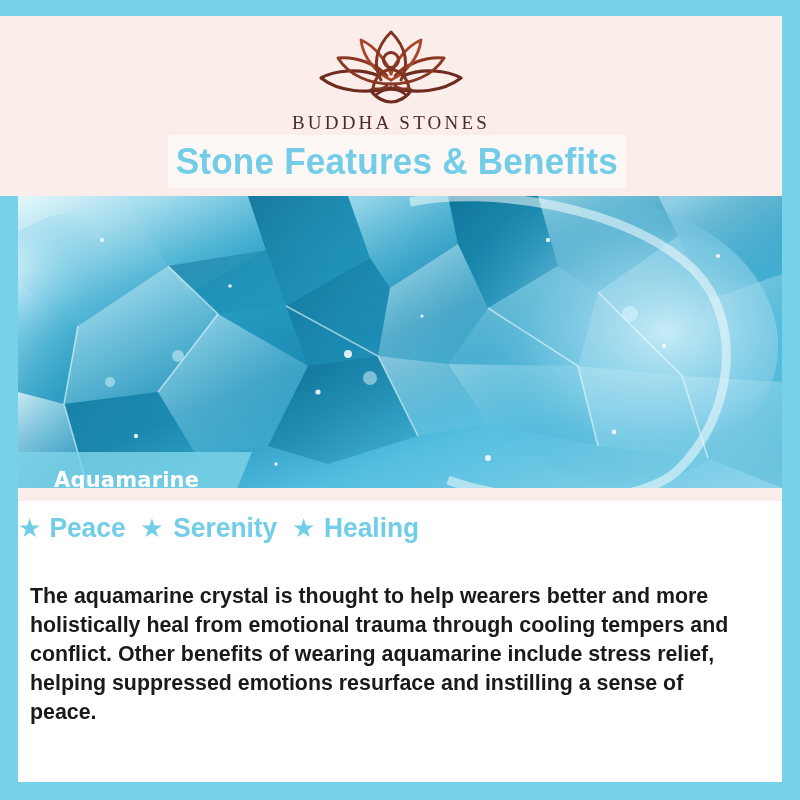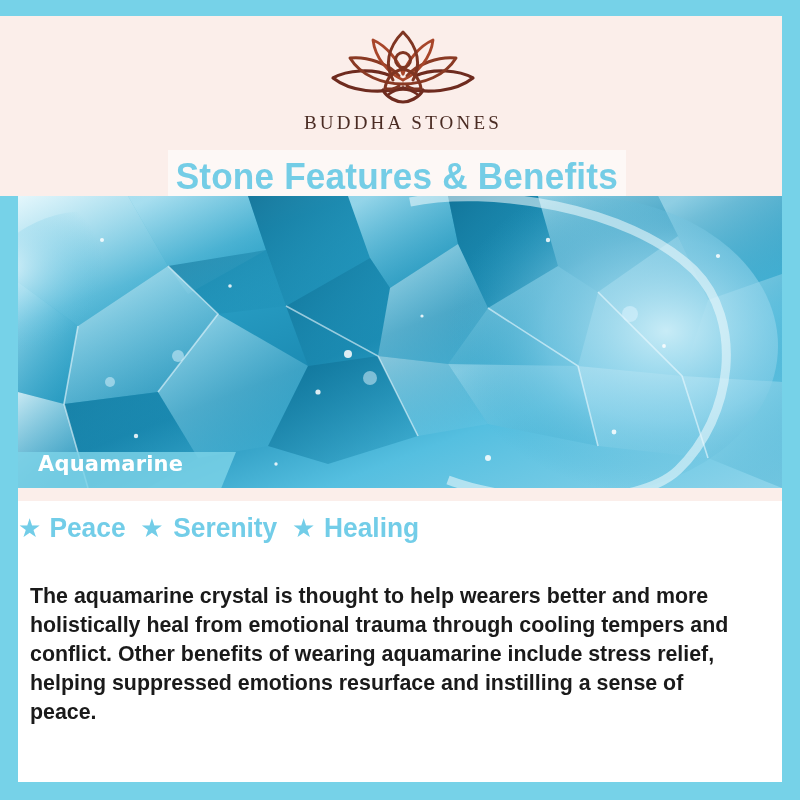--- a/index.html
+++ b/index.html
@@ -76,41 +76,40 @@
   .brand {
     position: absolute;
     left: 0;
     top: 16px;
     width: 782px;
     height: 128px;
     display: flex;
     flex-direction: column;
     align-items: center;
     justify-content: flex-start;
-    padding-left: 12px;
   }
   .brand-mark {
     width: 172px;
     height: 84px;
     margin-top: 10px;
   }
   .brand-name {
     margin-top: 2px;
     font-family: "Liberation Serif", serif;
     font-size: 19px;
     letter-spacing: 3.2px;
     color: #4a2b23;
     font-weight: 400;
   }
 
   
   .title-band {
     position: absolute;
     left: 168px;
-    top: 150px;
+    top: 135px;
     width: 458px;
     height: 53px;
     background: #fdf8f6;
     display: flex;
     align-items: center;
     justify-content: center;
   }
   .title-text {
     font-family: "Liberation Sans Narrow", "Liberation Sans", sans-serif;
     font-weight: 700;
@@ -129,29 +128,29 @@
     width: 764px;
     height: 292px;
     overflow: hidden;
     background: #1f8fb5;
   }
   .hero svg { display: block; }
 
   
   .stone-banner {
     position: absolute;
-    left: 2px;
+    left: 18px;
     top: 452px;
     width: 234px;
     height: 40px;
     background: rgba(124, 211, 232, 0.82);
     -webkit-clip-path: polygon(0 0, 100% 0, 93% 100%, 0 100%);
     clip-path: polygon(0 0, 100% 0, 93% 100%, 0 100%);
     display: flex;
-    align-items: flex-start;
+    align-items: flex-end;
   }
   .stone-banner-label {
     margin-left: 36px;
     color: #ffffff;
     font-size: 21px;
     font-weight: 700;
     letter-spacing: 0.2px;
     font-family: "DejaVu Sans", sans-serif;
   }
 

